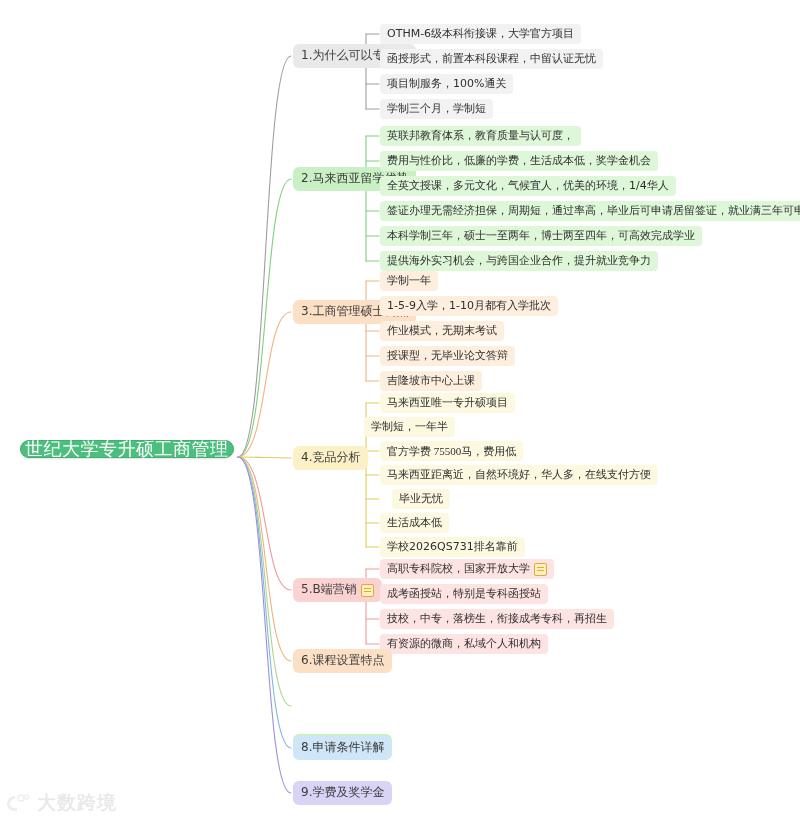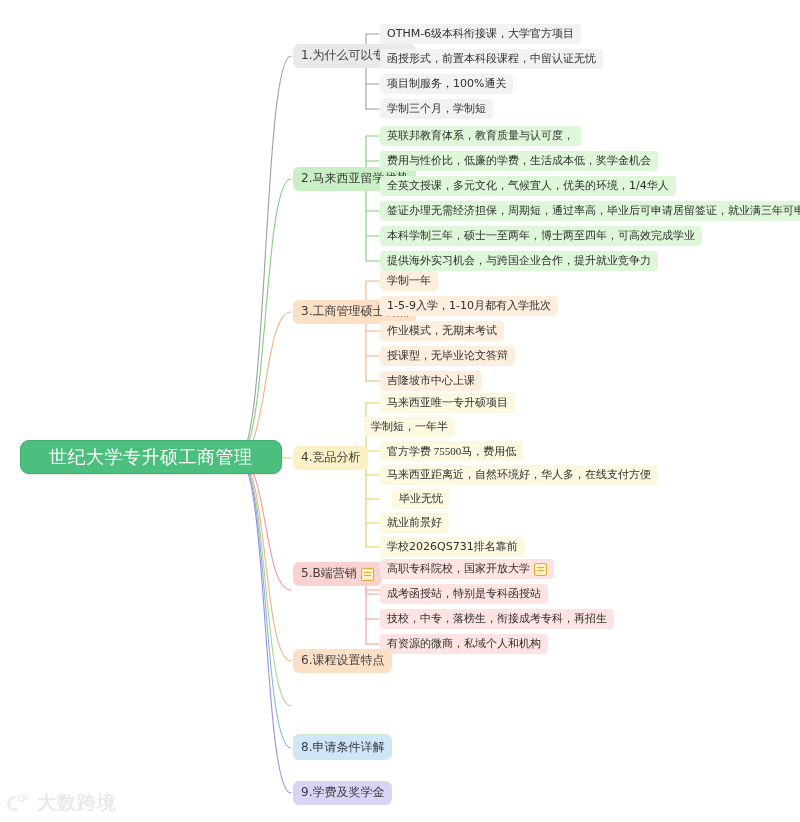--- a/index.html
+++ b/index.html
@@ -15,22 +15,22 @@
   .node{
     position:absolute;
     box-sizing:border-box;
     display:flex;align-items:center;gap:4px;
     border-radius:7px;
     white-space:nowrap;
     line-height:1.1;
   }
   .root{
     left:20px;top:440px;
-    height:34px;
-    padding:0 28px;
+    height:18px;
+    padding:0 4px;
     background:#4cbf7e;
     border:1px solid #3fae70;
     border-radius:9px;
     color:#ffffff;
     font-size:18px;
     letter-spacing:.5px;
     box-shadow:0 1px 2px rgba(0,0,0,.12);
   }
   .branch{
     height:24px;
@@ -208,26 +208,26 @@
       <div class="node leaf c-yellow-l" style="left: 380px; top: 441px; font-family: Liberation Serif, serif;">
         <span>官方学费 75500马，费用低</span>
       </div>
       <div class="node leaf c-yellow-l" style="left: 380px; top: 465px;">
         <span>马来西亚距离近，自然环境好，华人多，在线支付方便</span>
       </div>
       <div class="node leaf c-yellow-l" style="left: 380px; top: 489px; margin-left: 12px;">
         <span>毕业无忧</span>
       </div>
       <div class="node leaf c-yellow-l" style="left: 380px; top: 513px;">
-        <span>就业前景好</span>
+        <span>生活成本低</span>
       </div>
       <div class="node leaf c-yellow-l" style="left: 380px; top: 537px;">
         <span>学校2026QS731排名靠前</span>
       </div>
-      <div class="node branch c-pink" style="left: 293px; top: 562px;">
+      <div class="node branch c-pink" style="left: 293px; top: 578px;">
         <span>5.B端营销</span>
         <span class="note-icon"></span>
       </div>
       <div class="node leaf c-pink-l" style="left: 380px; top: 559px;">
         <span>高职专科院校，国家开放大学</span>
         <span class="note-icon"></span>
       </div>
       <div class="node leaf c-pink-l" style="left: 380px; top: 584px;">
         <span>成考函授站，特别是专科函授站</span>
       </div>

